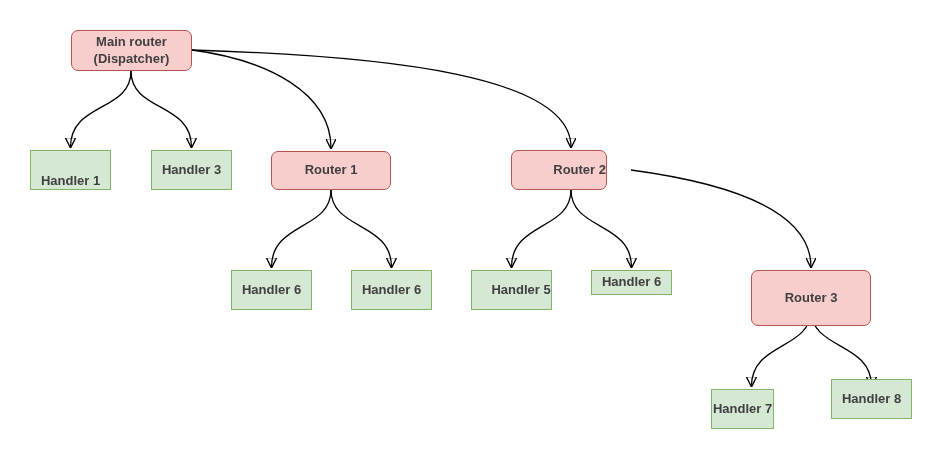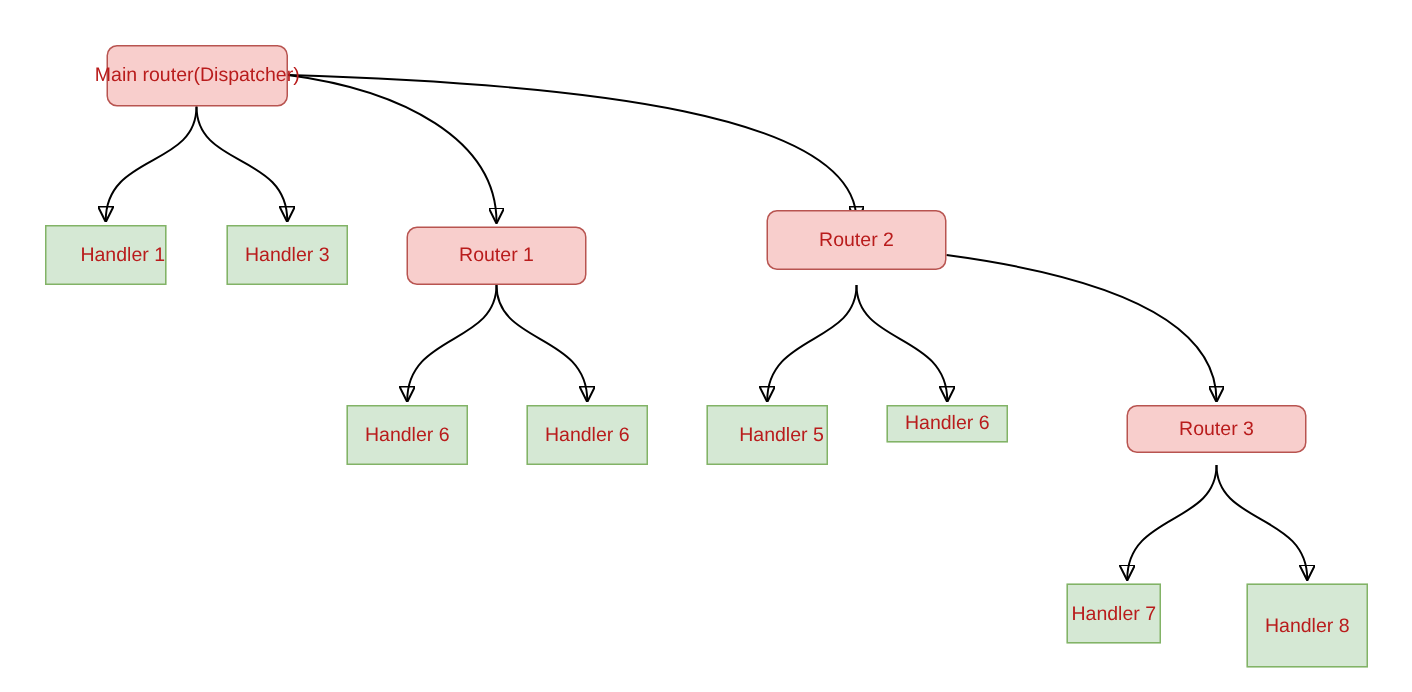--- a/index.html
+++ b/index.html
@@ -24,53 +24,54 @@
     pointer-events: none;
   }
   .edges path {
     fill: none;
     stroke: #000000;
     stroke-width: 1.3;
   }
   .node {
     position: absolute;
     display: flex;
-    flex-direction: row;
+    flex-direction: column;
     align-items: center;
     justify-content: center;
     box-sizing: border-box;
     font-size: 13px;
     line-height: 1.25;
-    color: #b91c1c;
+    color: #404040;
     text-align: center;
     white-space: nowrap;
+    font-weight: bold;
   }
   .node.router {
     background: #f8cecc;
     border: 1.3px solid #b85450;
     border-radius: 7px;
   }
   .node.handler {
     background: #d5e8d4;
     border: 1.3px solid #82b366;
     border-radius: 0;
   }
   
   .n-main     { left: 71px;  top: 30px;  width: 121px; height: 41px; }
   .n-handler1 { left: 30px;  top: 150px; width: 81px;  height: 40px; justify-content: flex-end; }
   .n-handler2 { left: 151px; top: 150px; width: 81px;  height: 40px; }
   .n-router1  { left: 271px; top: 151px; width: 120px; height: 39px; }
-  .n-router2  { left: 511px; top: 140px; width: 120px; height: 40px; }
+  .n-router2  { left: 511px; top: 150px; width: 96px; height: 40px; align-items: flex-end; }
   .n-handler3 { left: 231px; top: 270px; width: 81px;  height: 40px; }
   .n-handler4 { left: 351px; top: 270px; width: 81px;  height: 40px; }
   .n-handler5 { left: 471px; top: 270px; width: 81px;  height: 40px; padding-left: 19px; }
   .n-handler6 { left: 591px; top: 270px; width: 81px;  height: 25px; }
-  .n-router3  { left: 751px; top: 270px; width: 120px; height: 32px; }
+  .n-router3  { left: 751px; top: 270px; width: 120px; height: 56px; }
   .n-handler7 { left: 711px; top: 389px; width: 63px;  height: 40px; }
-  .n-handler8 { left: 831px; top: 389px; width: 81px;  height: 56px; }
+  .n-handler8 { left: 831px; top: 379px; width: 81px;  height: 40px; }
 </style>
 </head>
 <body>
 
 <div class="canvas">
 
   <svg class="edges" viewBox="0 0 941 461" xmlns="http://www.w3.org/2000/svg">
     <defs>
       <marker id="arrow" viewBox="0 0 10 10" refX="9" refY="5" markerWidth="8" markerHeight="8" orient="auto-start-reverse">
         <path d="M 0 0 L 10 5 L 0 10 z" fill="#000000"></path>

